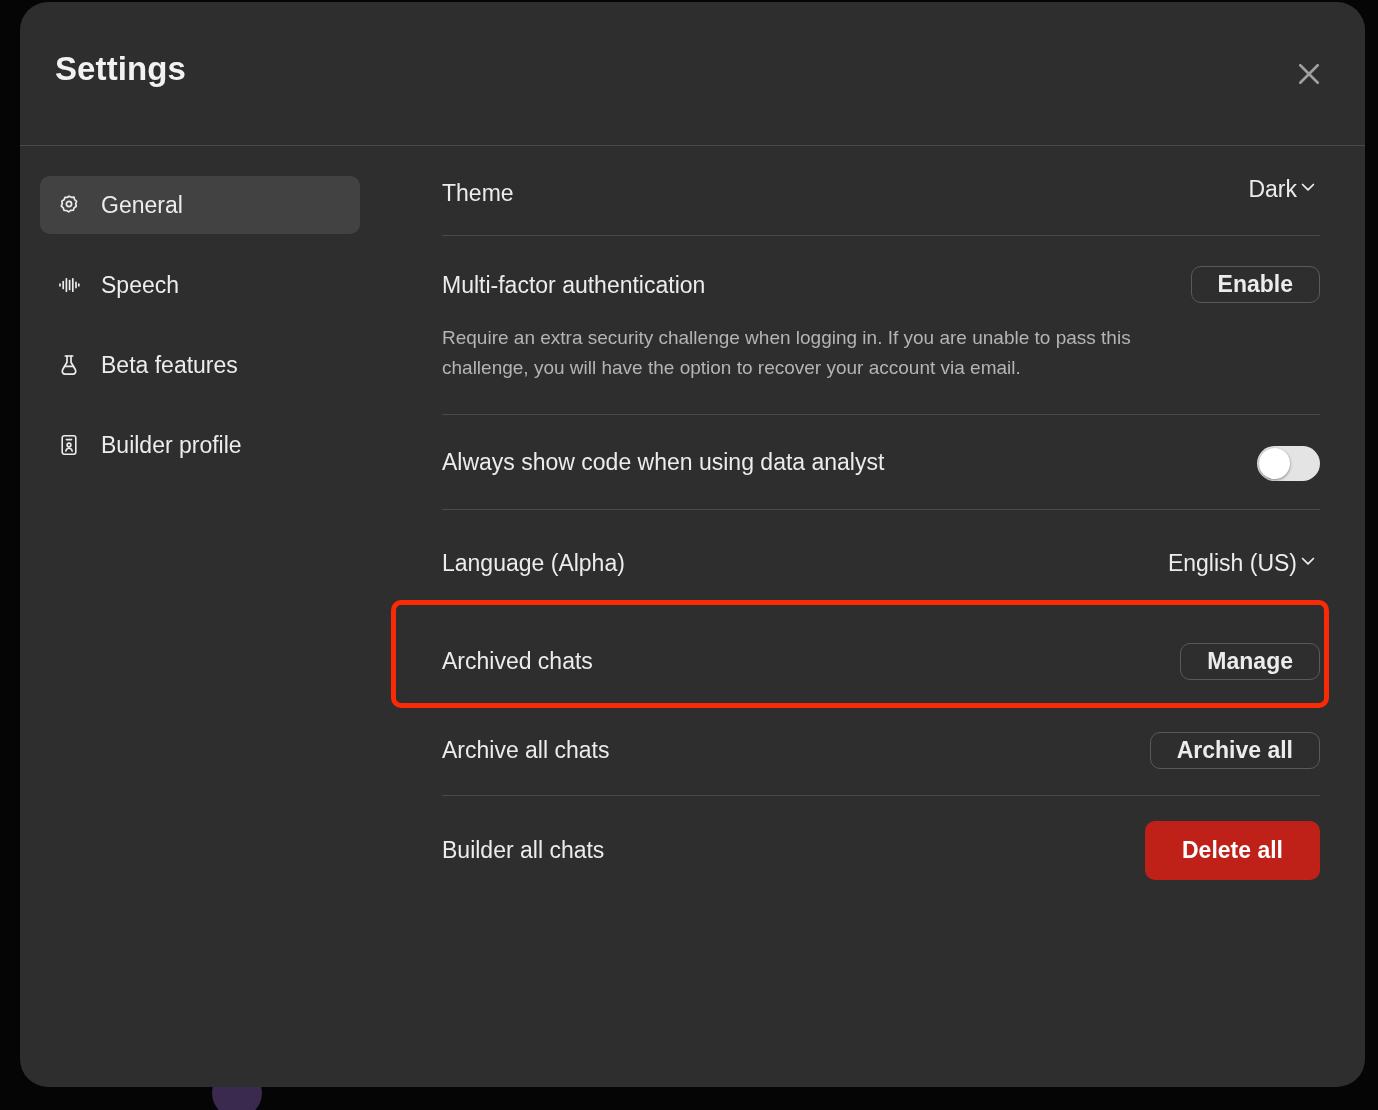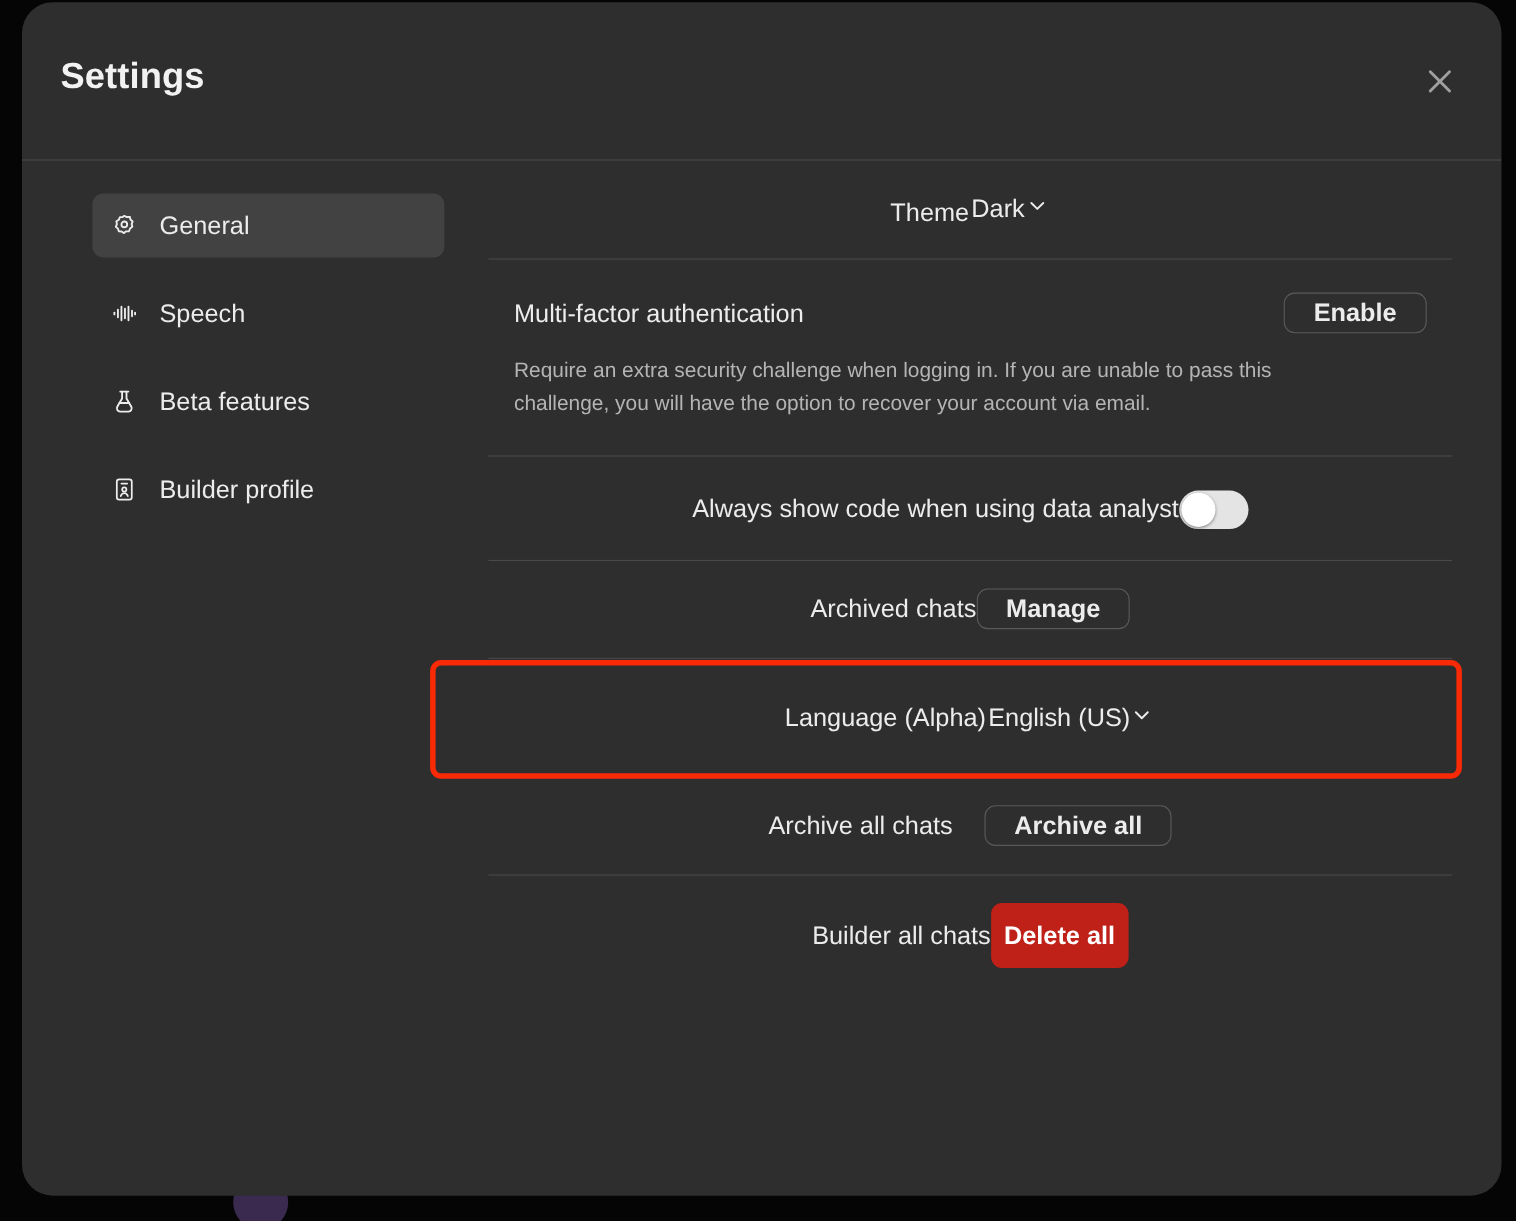--- a/index.html
+++ b/index.html
@@ -78,21 +78,20 @@
   .modal-body {
     display: flex;
     height: calc(100% - 144px);
   }
 
   
   .sidebar {
     width: 360px;
     flex: 0 0 360px;
     padding: 30px 20px 0 20px;
-    margin-left: 44px;
   }
   .side-item {
     display: flex;
     align-items: center;
     gap: 19px;
     height: 58px;
     padding: 0 16px;
     border-radius: 10px;
     cursor: pointer;
     margin-bottom: 22px;
@@ -116,24 +115,25 @@
   
   .content {
     flex: 1;
     padding: 0 45px 0 20px;
     position: relative;
   }
 
   .row {
     display: flex;
     align-items: flex-start;
-    justify-content: center;
+    justify-content: space-between;
     padding: 28px 0;
     border-bottom: 1px solid #4a4a4a;
     min-height: 94px;
+    margin-left: 42px;
   }
   .row.no-border { border-bottom: none; }
   .row-left { padding-top: 4px; }
   .row-label {
     font-size: 23px;
     color: #ececec;
     line-height: 1.35;
   }
   .row-desc {
     margin-top: 22px;
@@ -175,21 +175,21 @@
 
   
   .btn-danger {
     border: none;
     background: #bf2119;
     color: #ffffff;
     font-size: 23px;
     font-weight: 600;
     font-family: "Liberation Sans", sans-serif;
     border-radius: 10px;
-    padding: 16px 12px;
+    padding: 16px 37px;
     cursor: pointer;
     white-space: nowrap;
   }
 
   
   .toggle {
     width: 63px;
     height: 35px;
     border-radius: 18px;
     background: #e4e4e4;
@@ -327,41 +327,41 @@
 
         <div class="row" style="min-height:auto;padding:29px 0 28px 0;align-items:center;">
           <div class="row-left" style="padding-top:0;">
             <div class="row-label">Always show code when using data analyst</div>
           </div>
           <button class="toggle">
             <span class="knob"></span>
           </button>
         </div>
 
-        <div class="row" style="min-height:auto;padding:25px 0 26px 0;align-items:center;">
-          <div class="row-left" style="padding-top:0;">
-            <div class="row-label">Archived chats</div>
-          </div>
-          <button class="btn-outline">Manage</button>
-        </div>
-
         <div class="row" style="min-height:auto;padding:38px 0 39px 0;border-bottom:none;align-items:center;">
           <div class="row-left" style="padding-top:0;">
             <div class="row-label">Language (Alpha)</div>
           </div>
           <button class="value-select">
             <span>English (US)</span>
             <span class="chev">
               <svg width="20" height="20" viewBox="0 0 24 24" fill="none" stroke="#ececec" stroke-width="2.1" stroke-linecap="round" stroke-linejoin="round">
                 <path d="M5.5 9 L12 15.5 L18.5 9"></path>
               </svg>
             </span>
           </button>
         </div>
 
+        <div class="row" style="min-height:auto;padding:25px 0 26px 0;align-items:center;">
+          <div class="row-left" style="padding-top:0;">
+            <div class="row-label">Archived chats</div>
+          </div>
+          <button class="btn-outline">Manage</button>
+        </div>
+
         <div class="row" style="min-height:auto;padding:25px 0 26px 0;align-items:center;gap:29px;">
           <div class="row-left" style="padding-top:0;">
             <div class="row-label">Archive all chats</div>
           </div>
           <button class="btn-outline">Archive all</button>
         </div>
 
         <div class="row no-border" style="min-height:auto;padding:25px 0 26px 0;align-items:center;">
           <div class="row-left" style="padding-top:0;">
             <div class="row-label">Builder all chats</div>

